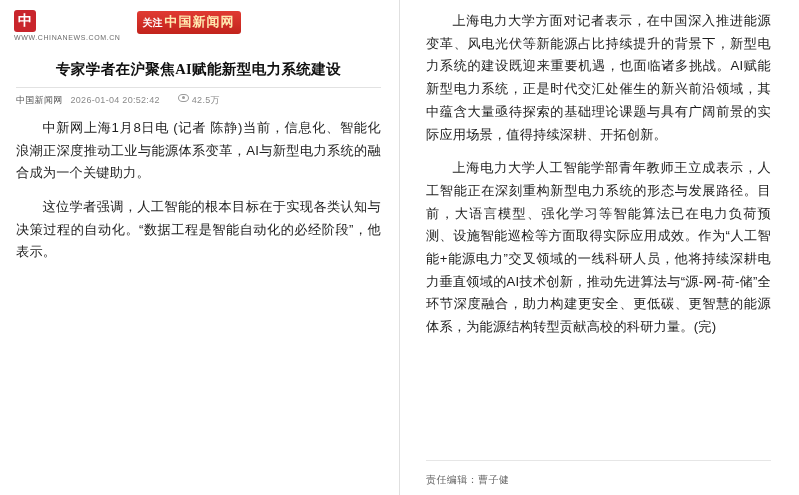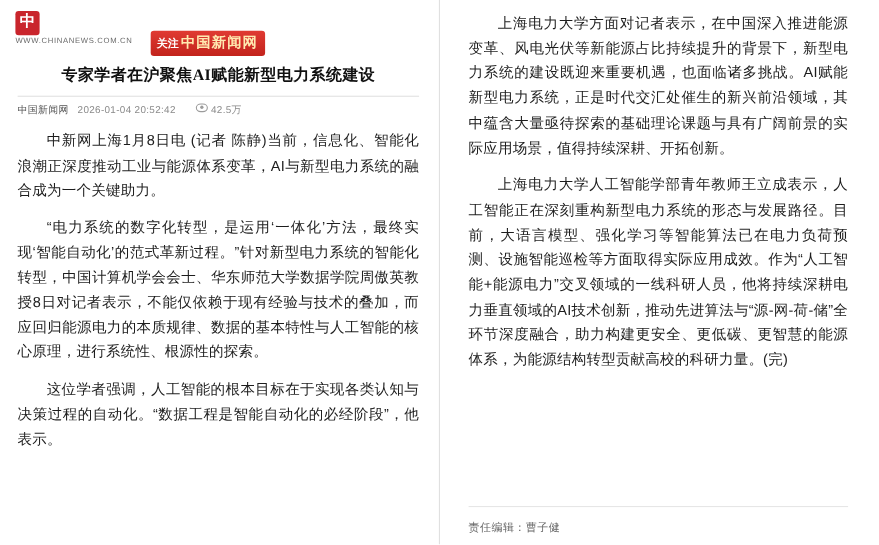--- a/index.html
+++ b/index.html
@@ -65,21 +65,21 @@
     letter-spacing: 0.6px;
     margin-top: 2px;
     font-family: "Liberation Sans", sans-serif;
   }
   .logo-left-wrap {
     display: flex;
     flex-direction: column;
   }
   .logo-badge {
     margin-left: 6px;
-    margin-top: 18px;
+    margin-top: 1px;
     background: linear-gradient(180deg, #e03a32 0%, #c2231c 100%);
     color: #ffe9b0;
     font-family: Liberation Sans, sans-serif;
     font-size: 13px;
     font-weight: bold;
     padding: 2px 6px 3px 6px;
     border-radius: 3px;
     letter-spacing: 1px;
     white-space: nowrap;
   }
@@ -218,21 +218,20 @@
       <span class="meta-source">中国新闻网</span>
       <span>2026-01-04 20:52:42</span>
       <span class="meta-views">
         <span class="eye"></span>
         <span>42.5万</span>
       </span>
     </div>
 
     <div class="body-text">
       <p class="indent">中新网上海1月8日电 (记者 陈静)当前，信息化、智能化浪潮正深度推动工业与能源体系变革，AI与新型电力系统的融合成为一个关键助力。</p>
-      <p class="indent">“电力系统的数字化转型，是运用‘一体化’方法，最终实现‘智能自动化’的范式革新过程。”针对新型电力系统的智能化转型，中国计算机学会会士、华东师范大学数据学院周傲英教授8日对记者表示，不能仅依赖于现有经验与技术的叠加，而应回归能源电力的本质规律、数据的基本特性与人工智能的核心原理，进行系统性、根源性的探索。</p>
       <p class="indent">这位学者强调，人工智能的根本目标在于实现各类认知与决策过程的自动化。“数据工程是智能自动化的必经阶段”，他表示。</p>
     </div>
   </div>
 
   <div class="divider"></div>
 
   <div class="col-right">
     <p class="indent">上海电力大学方面对记者表示，在中国深入推进能源变革、风电光伏等新能源占比持续提升的背景下，新型电力系统的建设既迎来重要机遇，也面临诸多挑战。AI赋能新型电力系统，正是时代交汇处催生的新兴前沿领域，其中蕴含大量亟待探索的基础理论课题与具有广阔前景的实际应用场景，值得持续深耕、开拓创新。</p>
     <p class="indent">上海电力大学人工智能学部青年教师王立成表示，人工智能正在深刻重构新型电力系统的形态与发展路径。目前，大语言模型、强化学习等智能算法已在电力负荷预测、设施智能巡检等方面取得实际应用成效。作为“人工智能+能源电力”交叉领域的一线科研人员，他将持续深耕电力垂直领域的AI技术创新，推动先进算法与“源-网-荷-储”全环节深度融合，助力构建更安全、更低碳、更智慧的能源体系，为能源结构转型贡献高校的科研力量。(完)</p>
 

